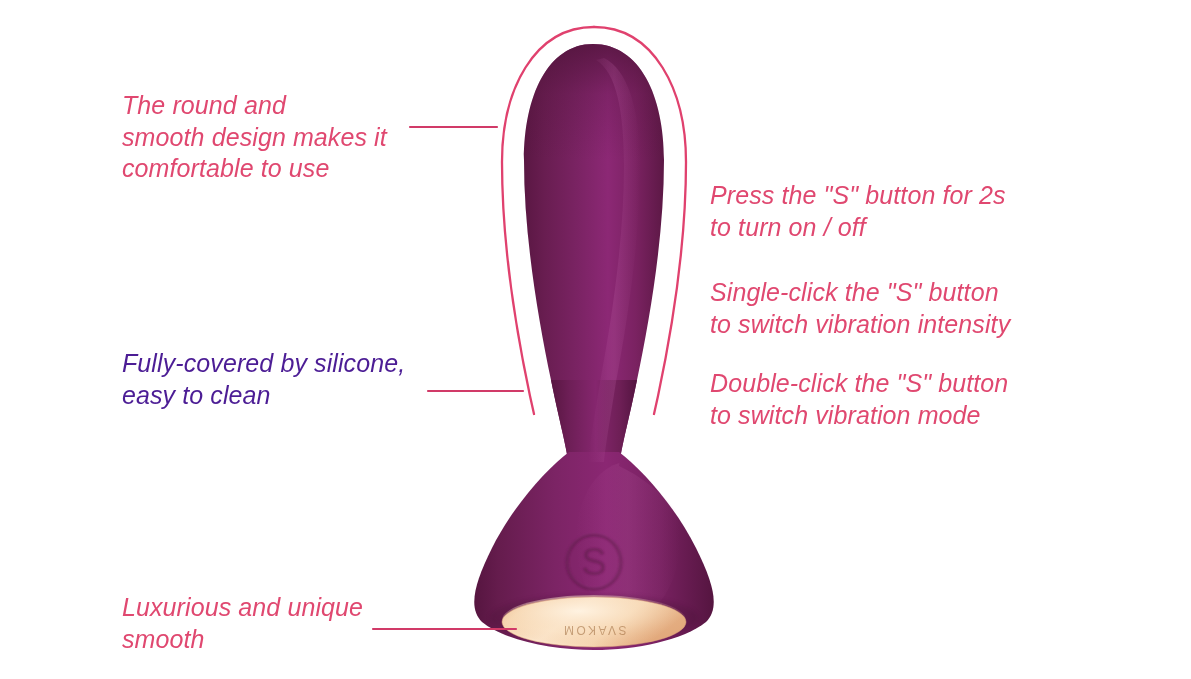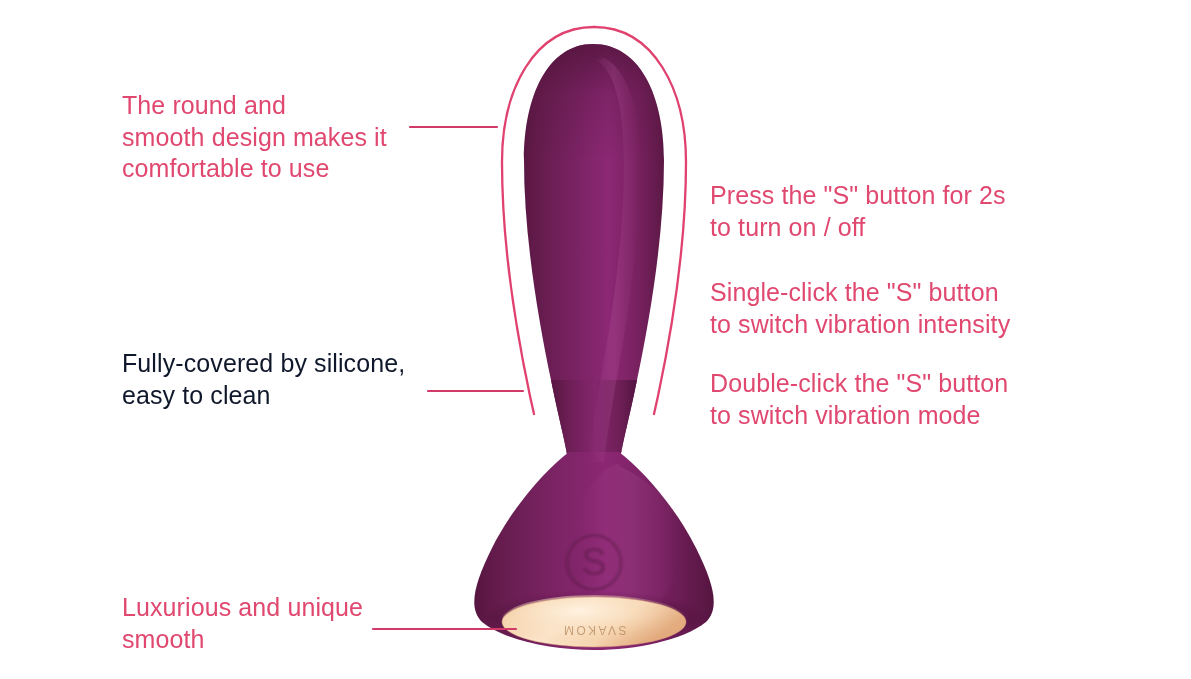--- a/index.html
+++ b/index.html
@@ -20,20 +20,21 @@
   }
   .callout {
     position: absolute;
     color: #E04870;
     font-family: "Liberation Sans", sans-serif;
     font-size: 25px;
     line-height: 1.26;
     letter-spacing: 0.1px;
     white-space: pre-line;
     font-weight: 400;
+    font-style: italic;
   }
   #callout-round      { left: 122px; top: 90px;  width: 360px; }
   #callout-silicone   { left: 122px; top: 348px; width: 360px; }
   #callout-luxurious  { left: 122px; top: 592px; width: 360px; }
   #callout-power      { left: 710px; top: 180px; width: 360px; }
   #callout-intensity  { left: 710px; top: 277px; width: 380px; }
   #callout-mode       { left: 710px; top: 368px; width: 380px; }
 
   #product-stage {
     position: absolute;
@@ -203,21 +204,21 @@
       <line x1="410" y1="127" x2="497" y2="127" stroke="#D13A68"></line>
       <line x1="428" y1="391" x2="523" y2="391" stroke="#D13A68"></line>
       <line x1="373" y1="629" x2="516" y2="629" stroke="#D13A68"></line>
     </g>
   </svg>
 
   <div class="callout" id="callout-round" style="color: rgb(224, 72, 112);">The round and
 smooth design makes it
 comfortable to use</div>
 
-  <div class="callout" id="callout-silicone" style="color: #0f172a;">Fully-covered by silicone,
+  <div class="callout" id="callout-silicone" style="color: #4c1d95;">Fully-covered by silicone,
 easy to clean</div>
 
   <div class="callout" id="callout-luxurious" style="color: rgb(224, 72, 112);">Luxurious and unique
 smooth</div>
 
   <div class="callout" id="callout-power" style="color: rgb(224, 72, 112);">Press the "S" button for 2s
 to turn on / off</div>
 
   <div class="callout" id="callout-intensity" style="color: rgb(224, 72, 112);">Single-click the "S" button
 to switch vibration intensity</div>

